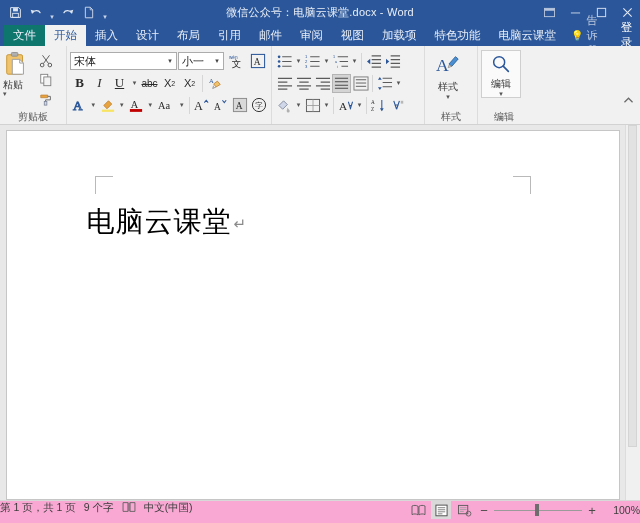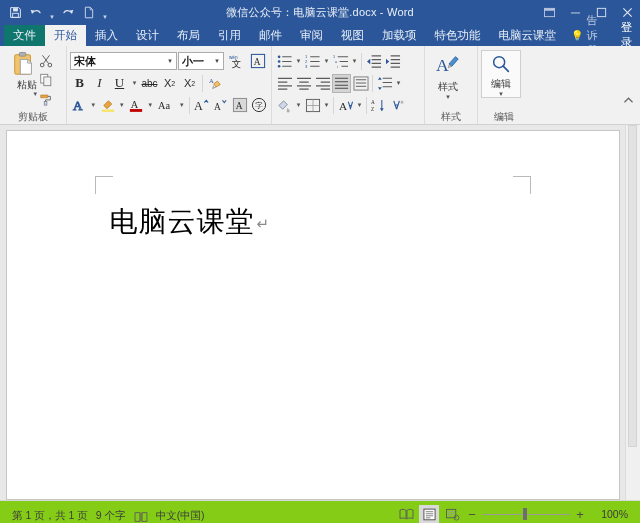--- a/index.html
+++ b/index.html
@@ -161,21 +161,21 @@
     color: #585858;
     position: relative;
   }
 
   
   .grp-clipboard { width: 60px; }
   .paste-btn {
     width: 34px;
     display: flex;
     flex-direction: column;
-    align-items: flex-end;
+    align-items: flex-start;
     padding-top: 1px;
   }
   .paste-label {
     font-size: 10px;
     color: #3b3b3b;
     margin-top: 0px;
     line-height: 11px;
   }
   .paste-caret {
     font-size: 7px;
@@ -215,21 +215,20 @@
   .combo {
     height: 18px;
     border: 1px solid #acacac;
     background: #ffffff;
     display: flex;
     align-items: center;
     font-size: 11px;
     color: #1a1a1a;
     padding-left: 3px;
     box-sizing: border-box;
-    font-weight: bold;
   }
   .combo .cb-val { flex: 1 1 auto; white-space: nowrap; overflow: hidden; }
   .combo .cb-arrow {
     width: 12px;
     text-align: center;
     font-size: 7px;
     color: #444;
   }
   .combo-fontname { width: 107px; }
   .combo-fontsize { width: 46px; }
@@ -340,21 +339,21 @@
   .margin-mark {
     position: absolute;
     width: 17px;
     height: 17px;
   }
   .mm-tl { top: 45px; left: 88px; border-left: 1px solid #b9b9b9; border-top: 1px solid #b9b9b9; }
   .mm-tr { top: 45px; right: 88px; border-right: 1px solid #b9b9b9; border-top: 1px solid #b9b9b9; }
   .doc-text {
     position: absolute;
     top: 72px;
-    left: 103px;
+    left: 80px;
     font-family: "DejaVu Serif", "Liberation Serif", serif;
     font-size: 28px;
     color: #000000;
     letter-spacing: 1px;
     white-space: nowrap;
   }
   .pilcrow {
     color: #8a8a8a;
     font-size: 15px;
     font-family: "Liberation Sans", sans-serif;
@@ -375,28 +374,28 @@
     width: 9px;
     height: 322px;
     background: #e2e2e2;
     border: 1px solid #d4d4d4;
     box-sizing: border-box;
   }
 
   
   .statusbar {
     height: 22px;
-    background: #84cc16;
+    background: #f9a8d4;
     border-top: 1px solid #d8d8d8;
     display: flex;
-    align-items: flex-end;
+    align-items: flex-start;
     flex: 0 0 auto;
     font-size: 10.5px;
     color: #3c3c3c;
-    padding: 0 12px;
+    padding: 0 0;
   }
   .sb-item {
     padding: 0 8px 0 0;
     white-space: nowrap;
     display: flex;
     align-items: center;
     gap: 4px;
   }
   .sb-right {
     margin-left: auto;

